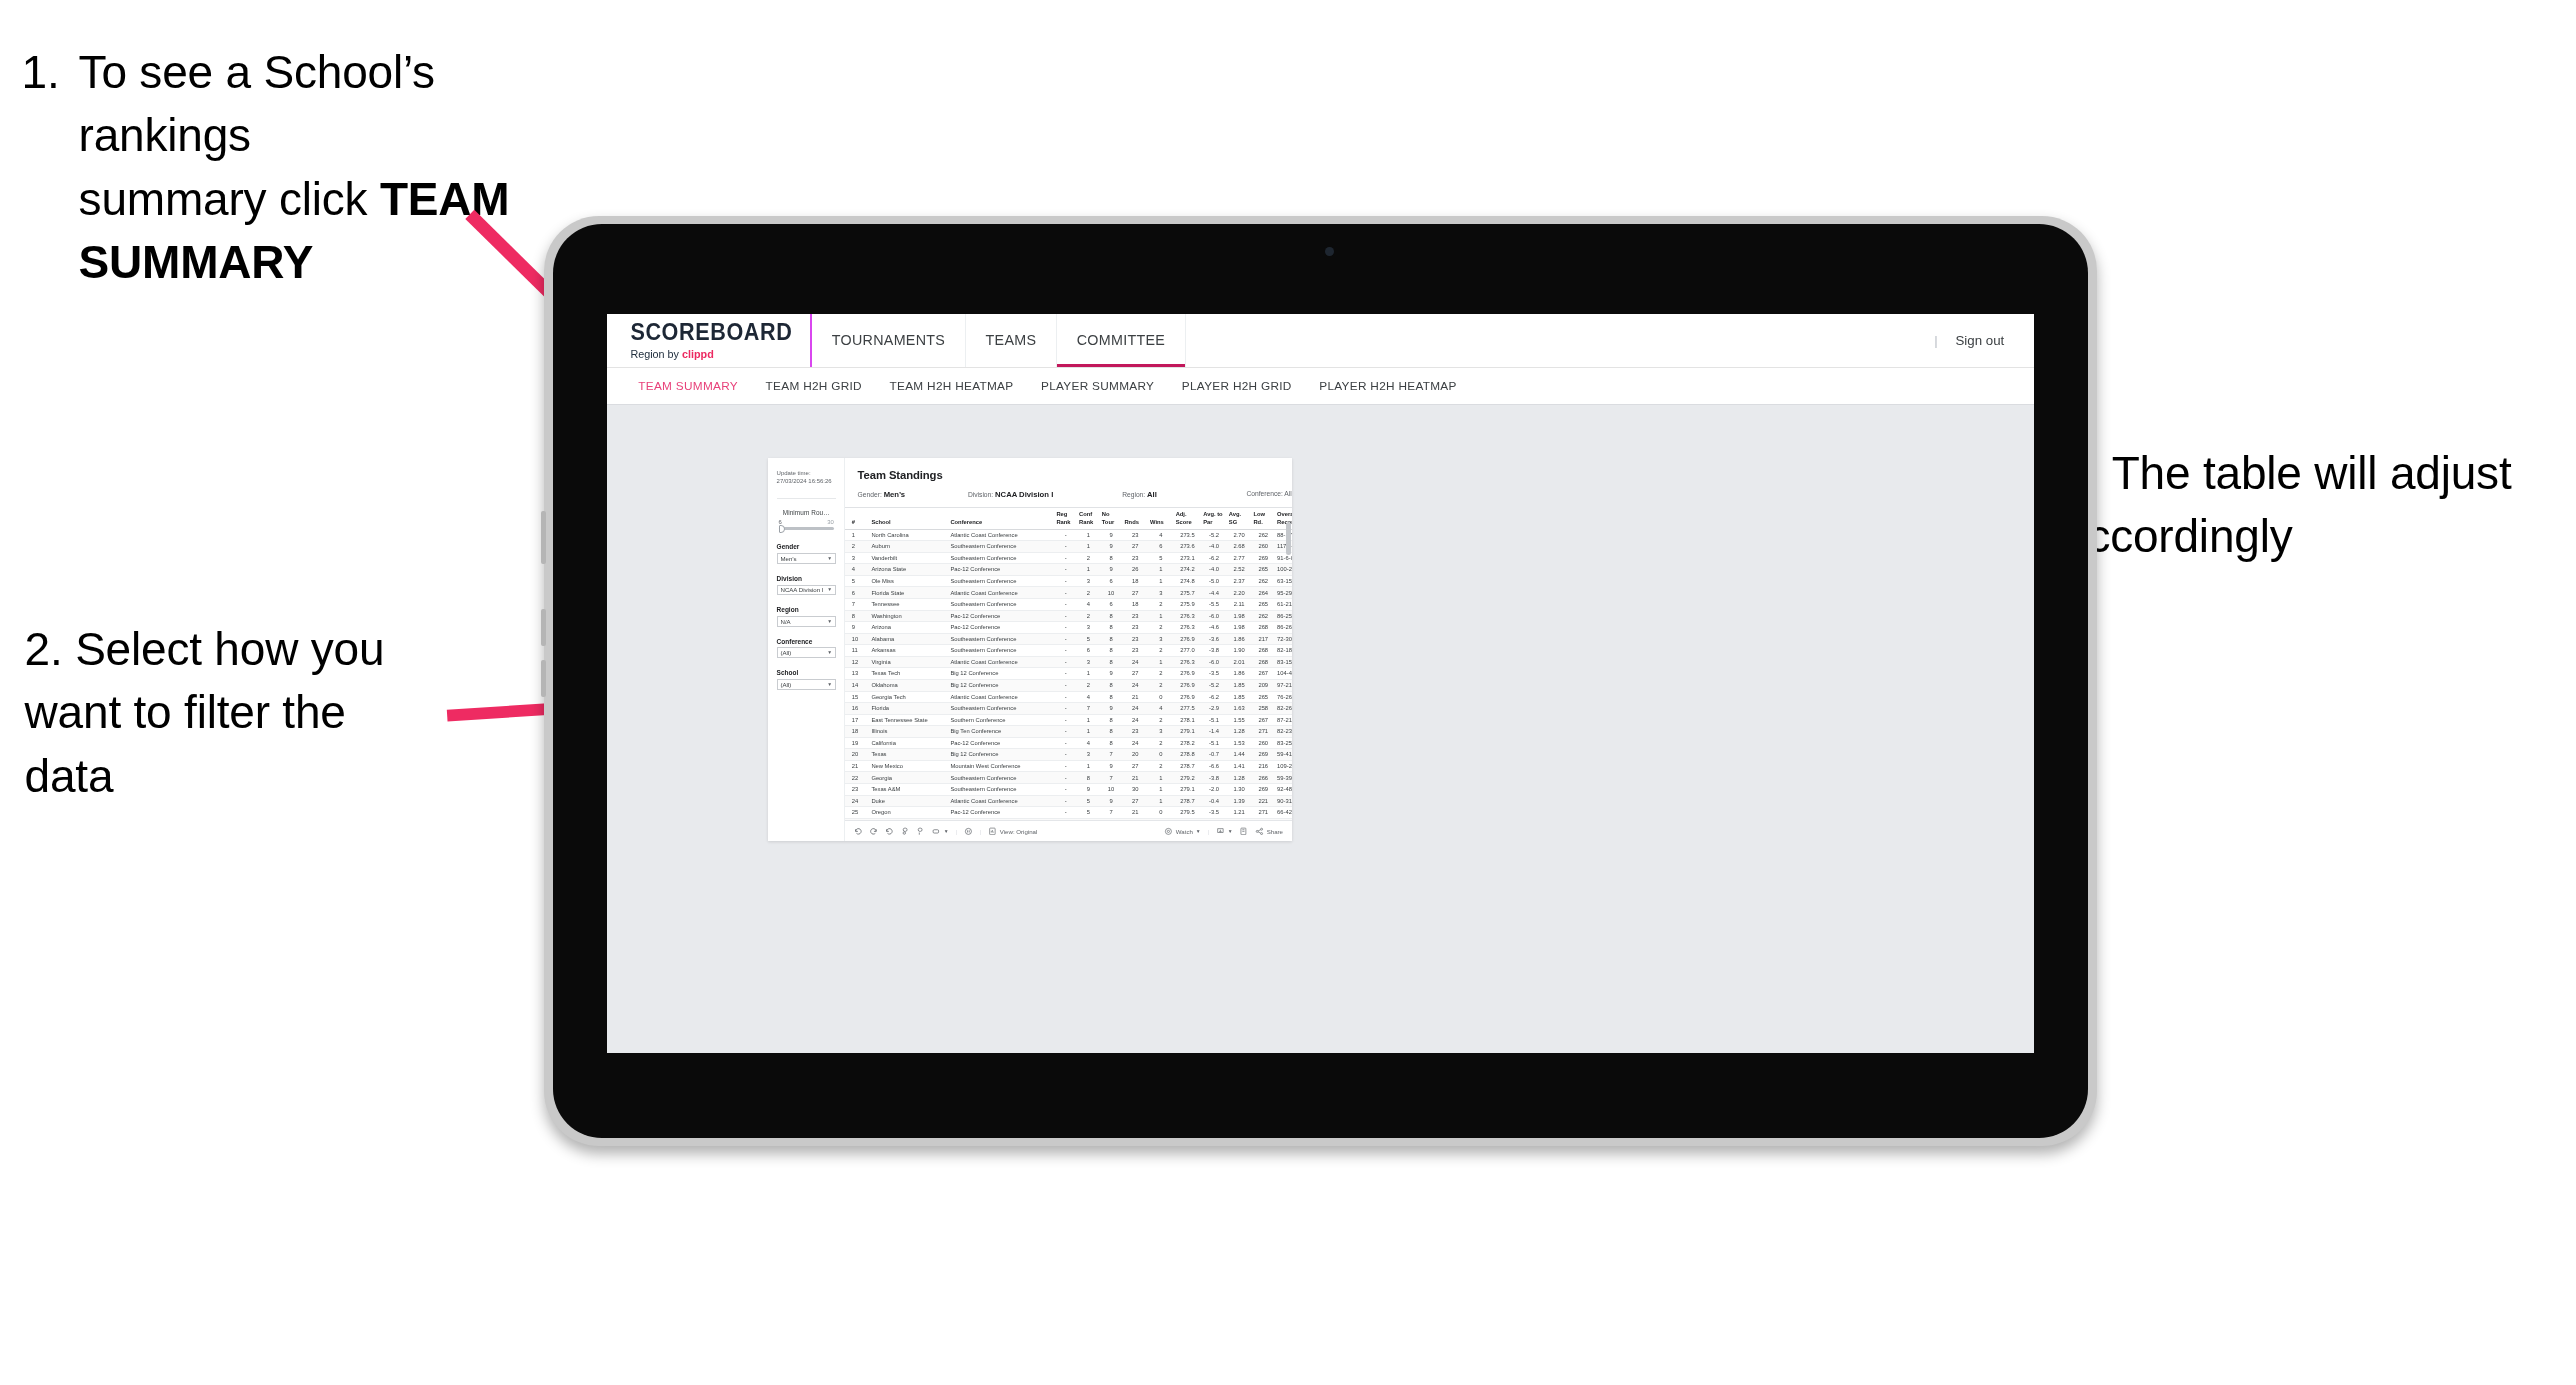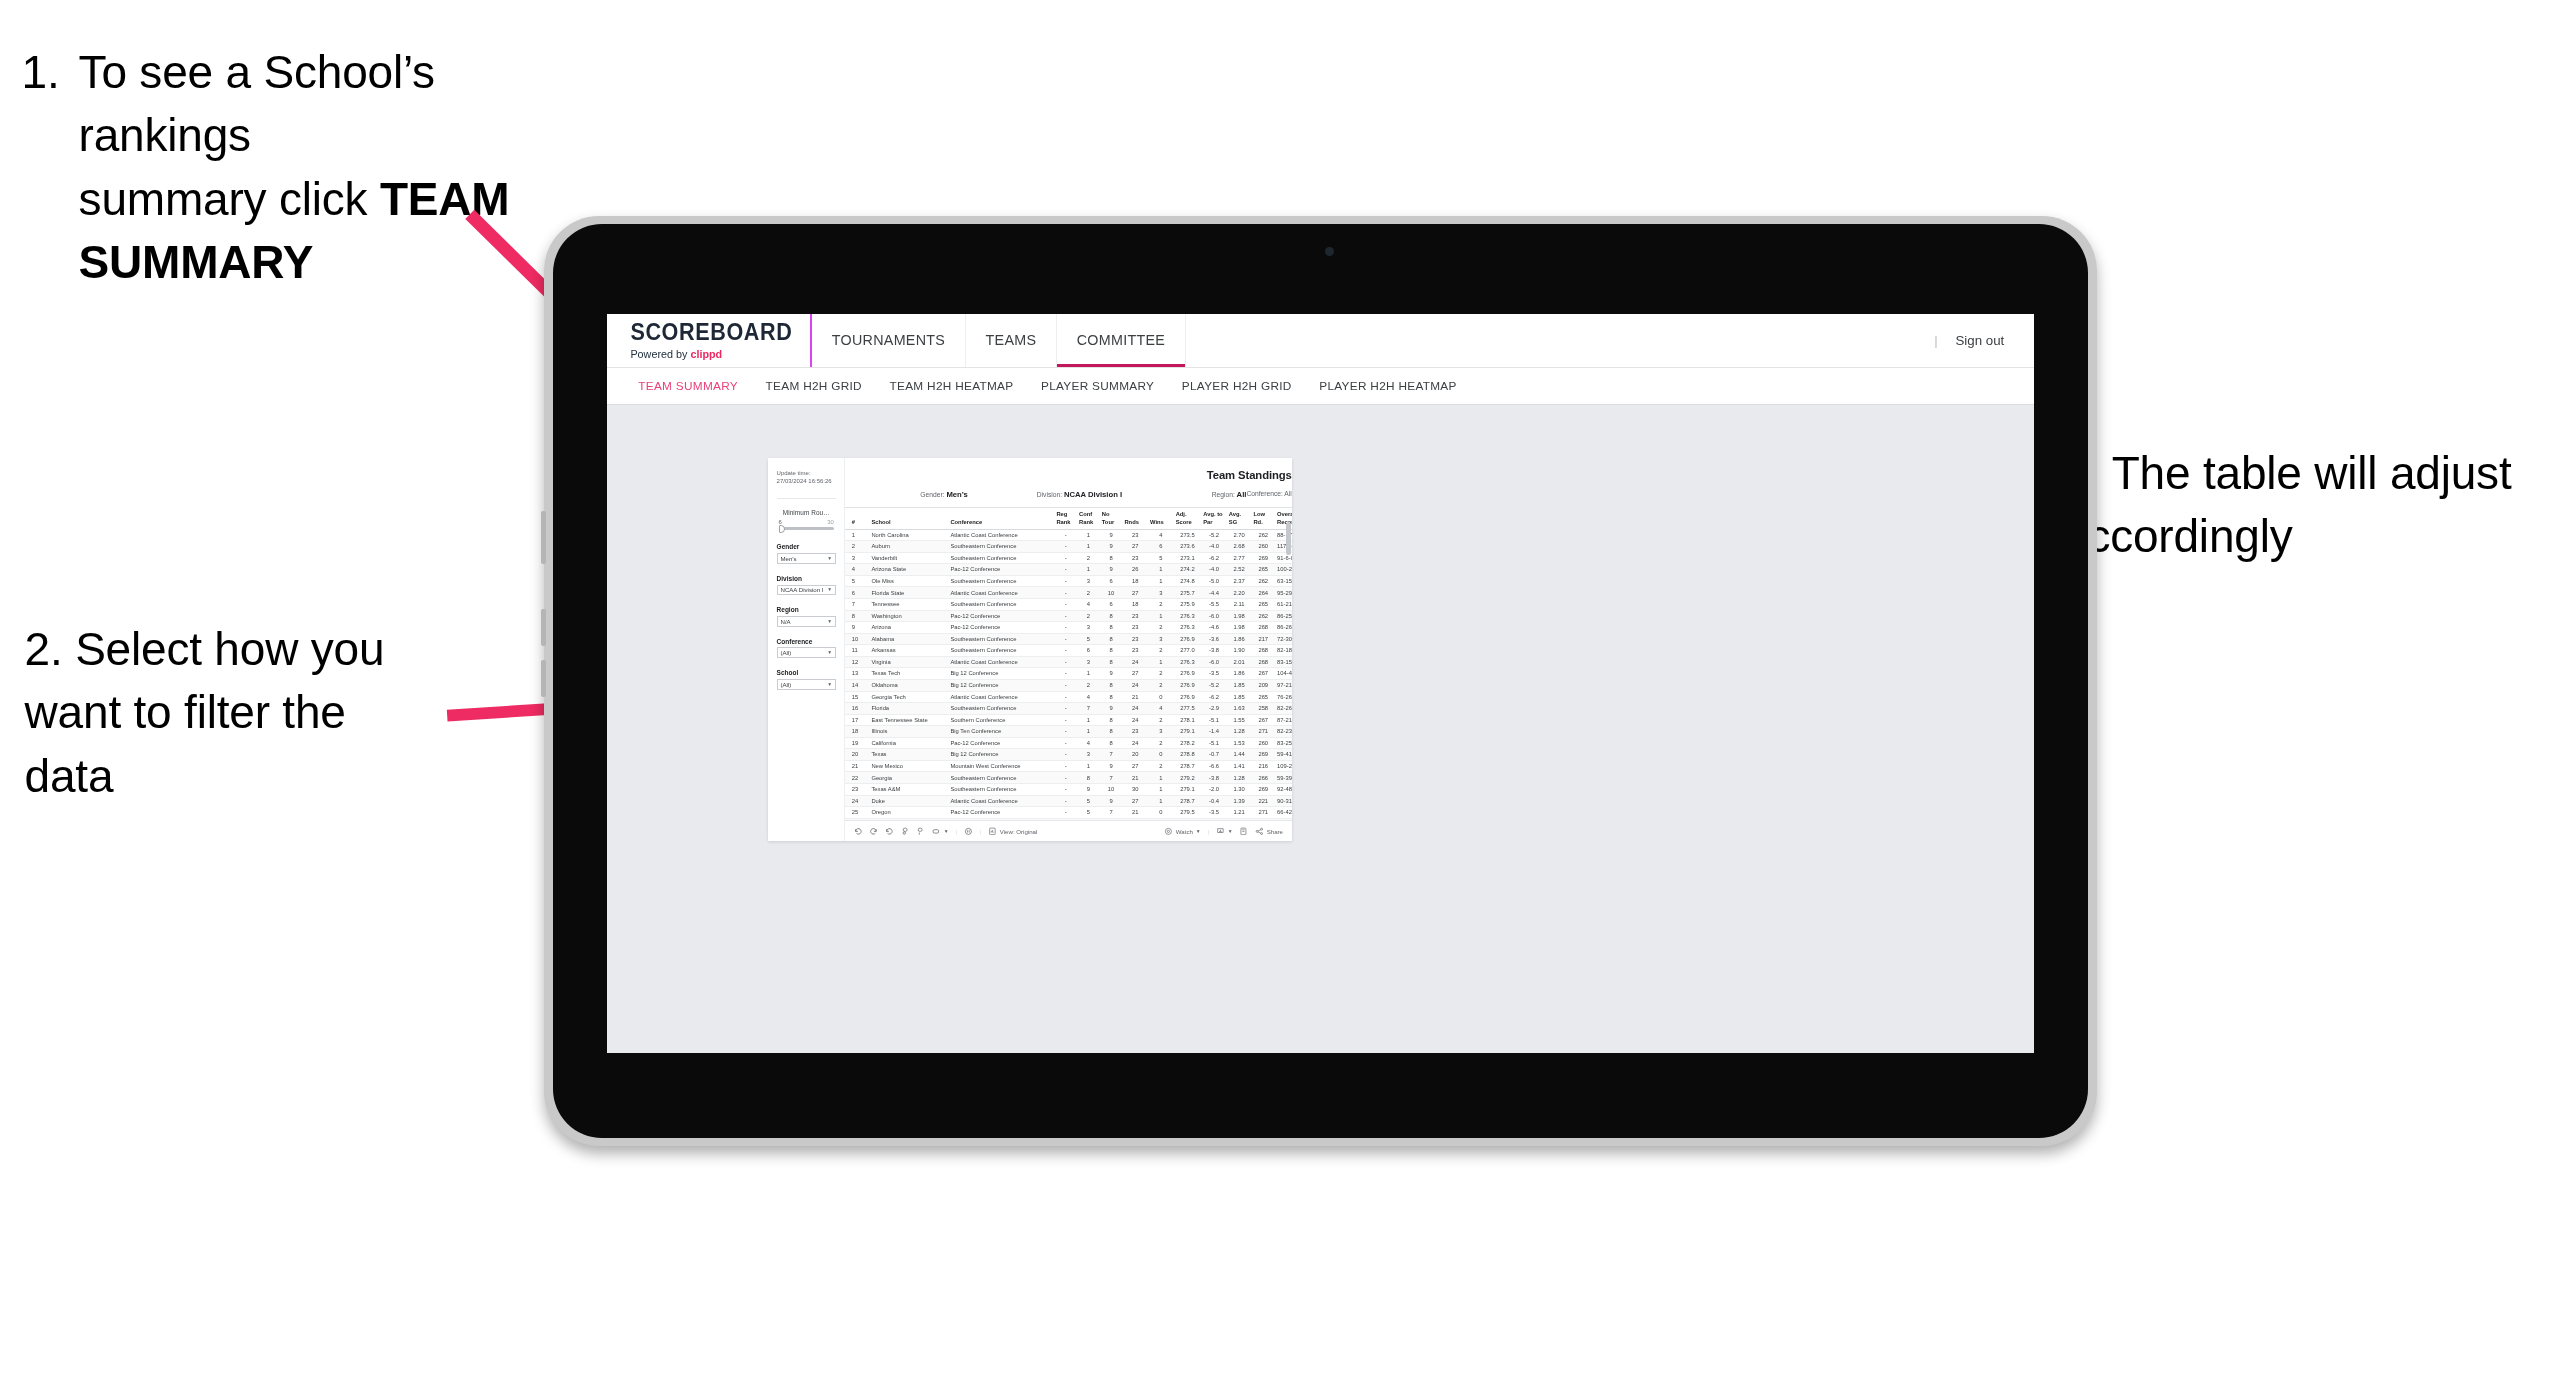--- a/index.html
+++ b/index.html
@@ -263,21 +263,21 @@
   .filter-select .caret { font-size: 4.9px; color: #5f6368; }
 
   
   #data-panel {
     flex: 1;
     min-width: 0;
     display: flex;
     flex-direction: column;
     background: #ffffff;
   }
-  #ts-header { padding: 10.8px 0 0 12.8px; text-align: right; }
+  #ts-header { padding: 10.8px 0 0 12.8px; }
   #ts-title {
     font-size: 11.3px;
     font-weight: bold;
     color: #202124;
     letter-spacing: -0.1px;
   }
   #ts-meta {
     display: flex;
     margin-top: 9.8px;
     margin-bottom: 7.9px;
@@ -412,21 +412,21 @@
   <div class="tablet-btn" id="btn-vol-1"></div>
   <div class="tablet-btn" id="btn-vol-2"></div>
   <div id="tablet-bezel">
     <div id="cam-dot"></div>
 
     <div id="screen">
 
       <div id="topnav">
         <div id="brand">
           <div id="brand-title">SCOREBOARD</div>
-          <div id="brand-sub"><span>Powered by </span><span class="clippd">clippd</span></div>
+          <div id="brand-sub"><span>Region by </span><span class="clippd">clippd</span></div>
         </div>
         <div class="nav-item">
             <span>TOURNAMENTS</span>
           </div>
         <div class="nav-item">
             <span>TEAMS</span>
           </div>
         <div class="nav-item active">
             <span>COMMITTEE</span>
           </div>

